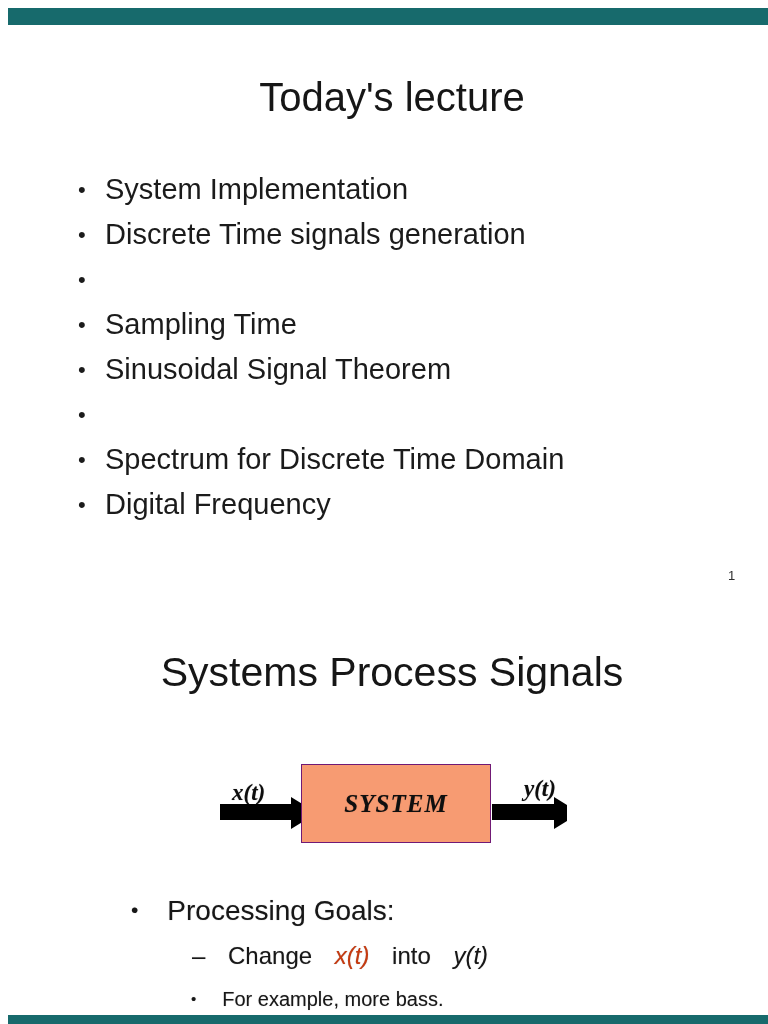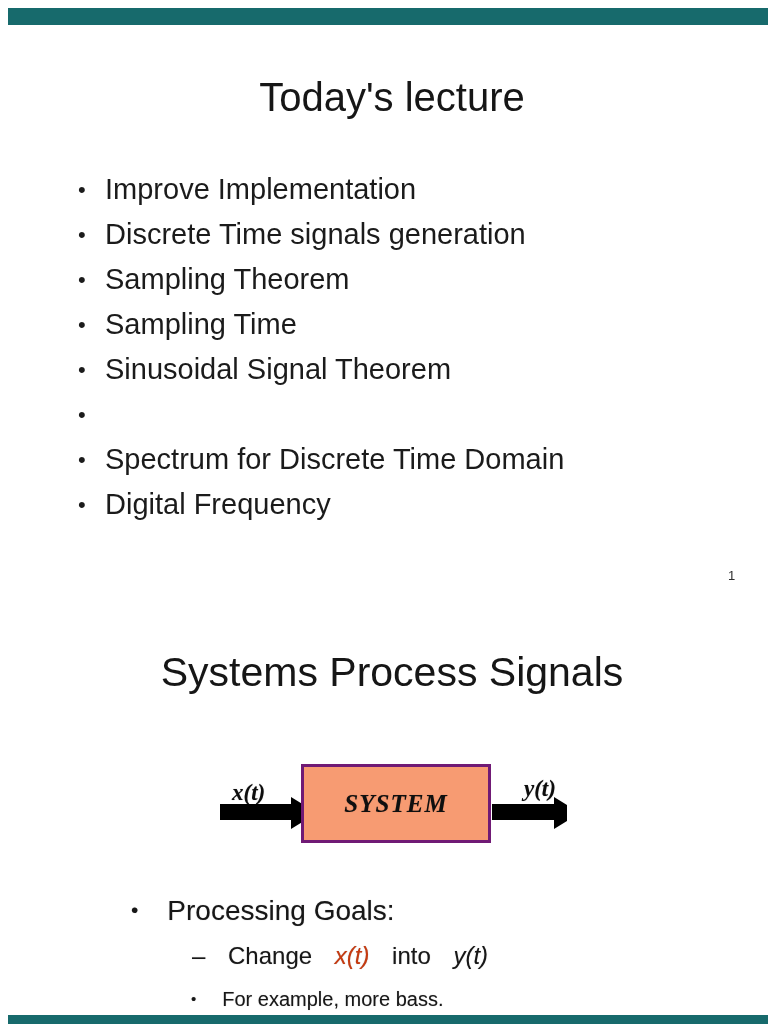--- a/index.html
+++ b/index.html
@@ -45,21 +45,21 @@
     text-shadow: 0 0 1px rgba(0,0,0,0.35);
   }
   .arrow-line { position: absolute; height: 3px; background: #000; }
   .arrow-head {
     position: absolute; width: 0; height: 0;
     border-top: 8px solid transparent; border-bottom: 8px solid transparent;
     border-left: 13px solid #000;
   }
   .system-box {
     position: absolute; left: 293px; top: 739px; width: 190px; height: 79px;
-    background: #f79b72; border: 3px solid #701a75;
+    background: #f79b72; border: 1px solid #701a75;
     display: flex; align-items: center; justify-content: center;
   }
   .system-box .box-label {
     font-family: "Liberation Serif", serif; font-weight: bold; font-style: italic;
     font-size: 25px; letter-spacing: 1px; color: #0f0f0f;
     text-shadow: 0 0 1px rgba(0,0,0,0.3);
   }
   .goal-row {
     position: absolute; white-space: pre; display: flex; align-items: baseline;
     color: #171717; text-shadow: 0 0 1px rgba(0,0,0,0.3);
@@ -79,29 +79,28 @@
 
 <div class="chrome-bar top"></div>
 
 <div class="page">
 
   <div class="s1-title">Today's lecture</div>
 
   <ul class="s1-bullets">
     <li>
       <span class="marker">•</span>
-      <span>Improve Implementation</span>
+      <span>System Implementation</span>
     </li>
     <li>
       <span class="marker">•</span>
       <span>Discrete Time signals generation</span>
     </li>
     <li>
       <span class="marker">•</span>
-      <span>Sampling Theorem</span>
     </li>
     <li>
       <span class="marker">•</span>
       <span>Sampling Time</span>
     </li>
     <li>
       <span class="marker">•</span>
       <span>Sinusoidal Signal Theorem</span>
     </li>
     <li>

